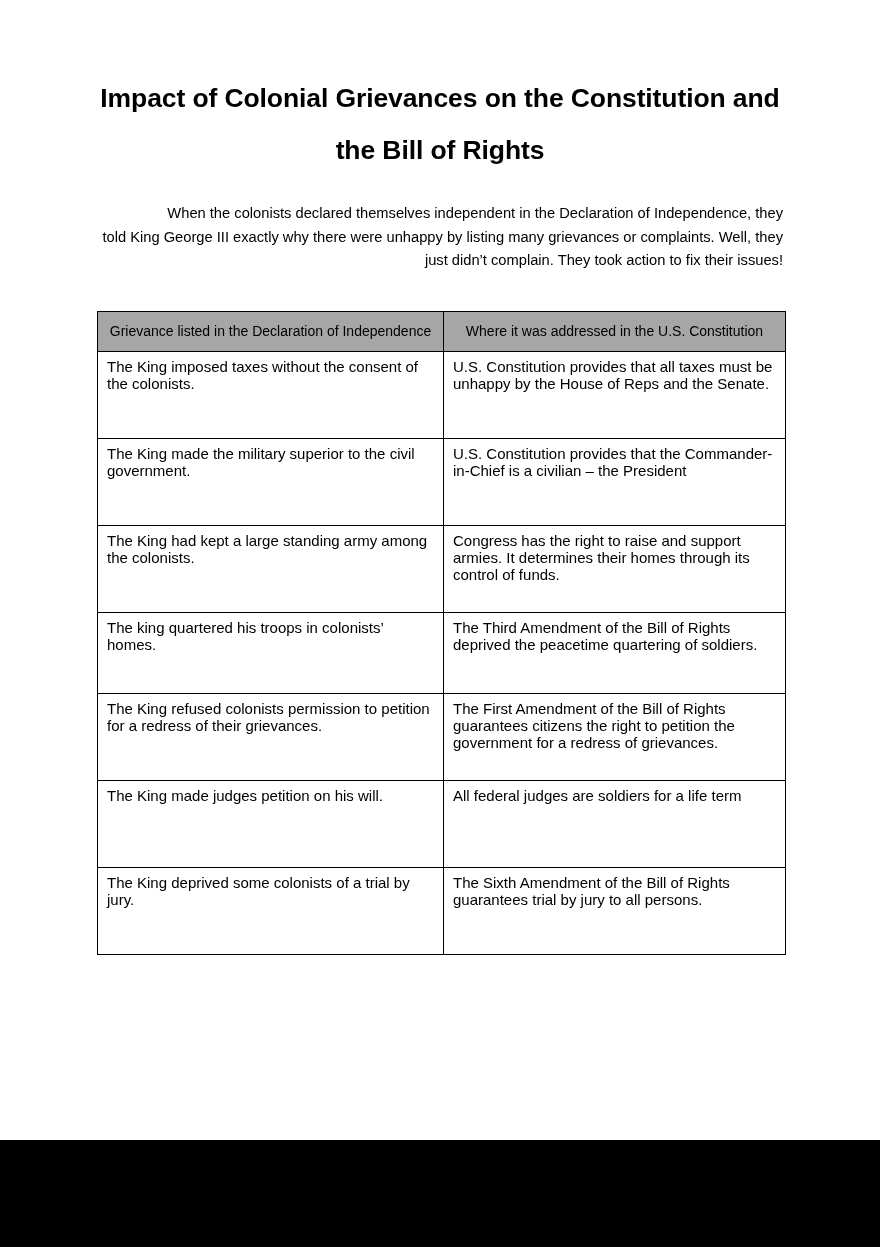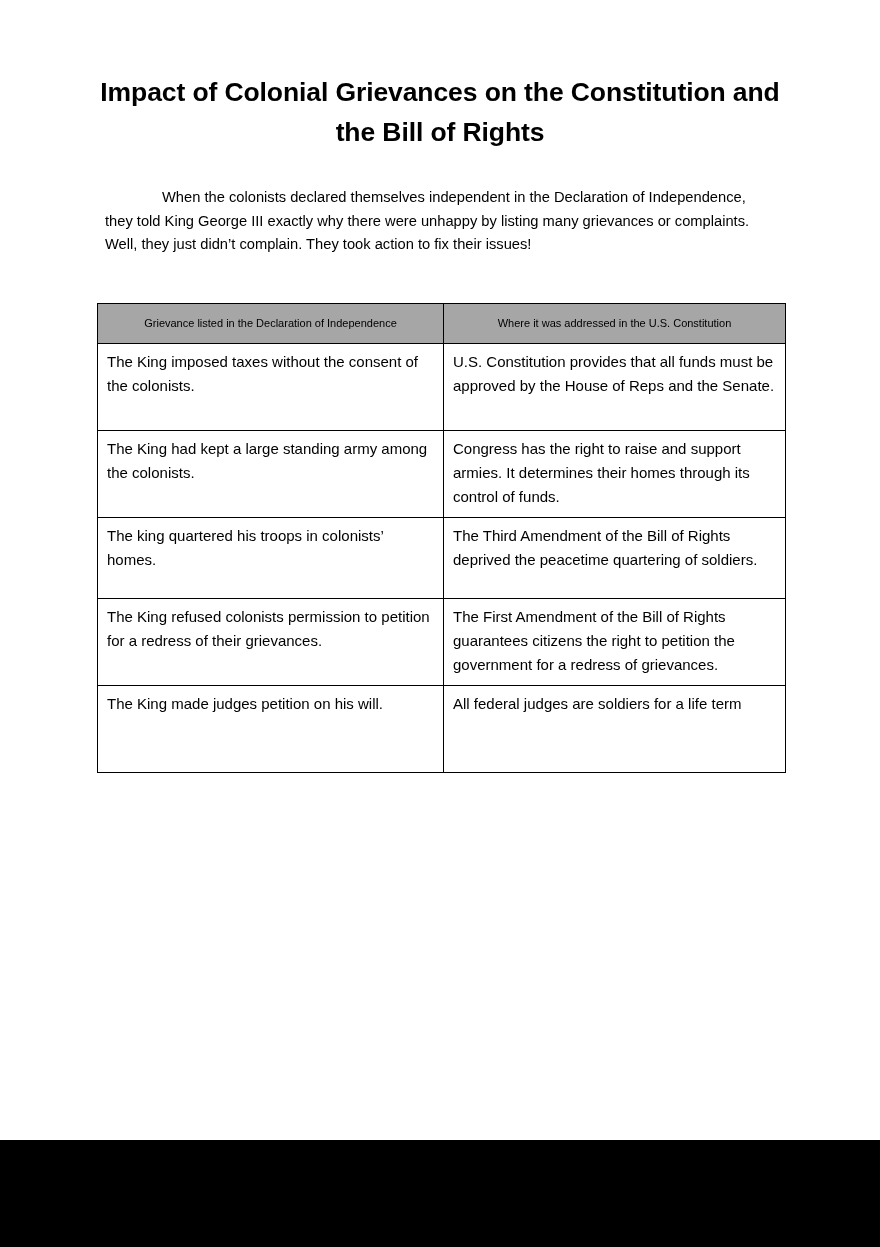--- a/index.html
+++ b/index.html
@@ -20,64 +20,64 @@
     width: 880px;
     height: 1140px;
     background: #ffffff;
   }
   .page-inner {
     padding: 72px 97px 0 97px;
   }
   h1.doc-title {
     margin: 0;
     font-size: 26.5px;
-    line-height: 40px;
+    line-height: 52px;
     font-weight: bold;
     text-align: center;
     color: #000000;
     letter-spacing: -0.1px;
   }
   .para {
-    margin: 8px;
+    margin: 0;
     font-size: 14.7px;
     line-height: 23.5px;
     color: #000000;
-    text-align: left;
+    text-align: right;
   }
   .para.indent {
     text-indent: 57px;
   }
   .spacer-1 { height: 26px; }
   .spacer-2 { height: 18px; }
   .spacer-3 { height: 20px; }
 
   table.grievance-table {
     border-collapse: collapse;
     width: 688px;
     table-layout: fixed;
     margin: 0;
   }
   table.grievance-table col.c1 { width: 346px; }
   table.grievance-table col.c2 { width: 342px; }
 
   table.grievance-table th {
     background: #a6a6a6;
     border: 1px solid #000000;
-    font-size: 11px;
+    font-size: 14px;
     line-height: 24px;
     font-weight: normal;
     text-align: center;
     color: #000000;
     padding: 7px 9px 8px 9px;
     vertical-align: top;
   }
   table.grievance-table td {
     border: 1px solid #000000;
     font-size: 15px;
-    line-height: 24px;
+    line-height: 17px;
     color: #000000;
     text-align: left;
     padding: 6px 9px 8px 9px;
     vertical-align: top;
   }
   .row-h-1 td { height: 72px; }
   .row-h-2 td { height: 72px; }
   .row-h-3 td { height: 72px; }
   .row-h-4 td { height: 66px; }
   .row-h-5 td { height: 72px; }
@@ -108,35 +108,43 @@
       </colgroup>
       <thead>
         <tr>
           <th>Grievance listed in the Declaration of Independence</th>
           <th>Where it was addressed in the U.S. Constitution</th>
         </tr>
       </thead>
       <tbody>
         <tr class="row-h-1">
           <td>The King imposed taxes without the consent of the colonists.</td>
-          <td>U.S. Constitution provides that all funds must be approved by the House of Reps and the Senate.</td>
+          <td>U.S. Constitution provides that all taxes must be unhappy by the House of Reps and the Senate.</td>
+        </tr>
+        <tr class="row-h-2">
+          <td>The King made the military superior to the civil government.</td>
+          <td>U.S. Constitution provides that the Commander-in-Chief is a civilian – the President</td>
         </tr>
         <tr class="row-h-3">
           <td>The King had kept a large standing army among the colonists.</td>
           <td>Congress has the right to raise and support armies.  It determines their homes through its control of funds.</td>
         </tr>
         <tr class="row-h-4">
           <td>The king quartered his troops in colonists’ homes.</td>
           <td>The Third Amendment of the Bill of Rights deprived the peacetime quartering of soldiers.</td>
         </tr>
         <tr class="row-h-5">
           <td>The King refused colonists permission to petition for a redress of their grievances.</td>
           <td>The First Amendment of the Bill of Rights guarantees citizens the right to petition the government for a redress of grievances.</td>
         </tr>
         <tr class="row-h-6">
           <td>The King made judges petition on his will.</td>
           <td>All federal judges are soldiers for a life term</td>
         </tr>
+        <tr class="row-h-7">
+          <td>The King deprived some colonists of a trial by jury.</td>
+          <td>The Sixth Amendment of the Bill of Rights guarantees trial by jury to all persons.</td>
+        </tr>
       </tbody>
     </table>
 
   </div>
 </div>
 
 </body></html>

